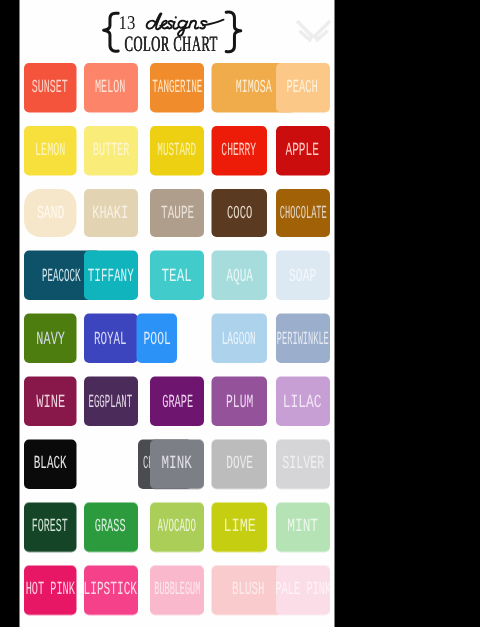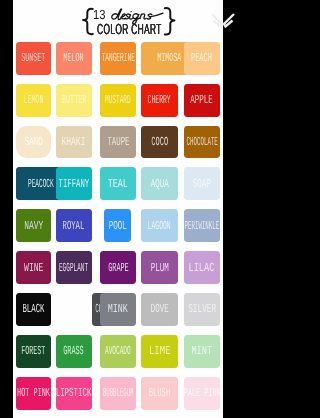--- a/index.html
+++ b/index.html
@@ -1,19 +1,19 @@
 <!DOCTYPE html>
 <html><head>
 <meta charset="utf-8">
 <style>
   html,body{margin:0;padding:0;}
   body{width:236px;height:418px;background:#000;overflow:hidden;
        font-family:"Liberation Sans",sans-serif;-webkit-font-smoothing:antialiased;text-rendering:geometricPrecision;}
   .page{position:absolute;left:12.9px;top:0;width:210.3px;height:418px;background:#fefefe;}
-  .header{position:absolute;left:14px;top:0;width:214px;height:41px;}
+  .header{position:absolute;left:0;top:0;width:214px;height:41px;font-family:Liberation Serif, serif;}
   .grid{position:absolute;left:0;top:41.8px;}
   .sw{position:absolute;width:35.2px;height:32.9px;border-radius:3.4px;overflow:hidden;}
   .lbl{position:absolute;left:0;right:0;top:0;bottom:0;
        display:flex;align-items:center;justify-content:center;font-family:Liberation Mono, monospace;}
   .lbl span{display:inline-block;white-space:nowrap;font-size:12.3px;
             font-weight:400;line-height:1;transform-origin:center center;}
   .wm{position:absolute;}
   .brandnum{position:absolute;left:66.5px;top:8.2px;font-size:13.0px;line-height:1;
             color:#151515;letter-spacing:0px;transform:scaleX(0.86) translateZ(0);transform-origin:left top;}
   .subtitle{position:absolute;left:70.4px;top:22.6px;font-size:14.6px;line-height:1;
@@ -169,21 +169,21 @@
       <div class="sw" style="left: 2.8px; top: 167.6px; width: 35.3px; background: #4d7c0f;">
         <div class="lbl">
           <span style="color: rgb(211, 218, 237); transform: scaleX(0.644604) translateZ(0px);">NAVY</span>
         </div>
       </div>
       <div class="sw" style="left: 43px; top: 167.6px; width: 35.7px; background: rgb(60, 68, 190);">
         <div class="lbl">
           <span style="color: rgb(218, 220, 243); transform: scaleX(0.588506) translateZ(0px);">ROYAL</span>
         </div>
       </div>
-      <div class="sw" style="left: 91px; top: 167.6px; width: 27px; background: rgb(43, 147, 247);">
+      <div class="sw" style="left: 78px; top: 167.6px; width: 27px; background: rgb(43, 147, 247);">
         <div class="lbl">
           <span style="color: rgb(218, 235, 253); transform: scaleX(0.61454) translateZ(0px);">POOL</span>
         </div>
       </div>
       <div class="sw" style="left: 128.5px; top: 167.6px; width: 36.2px; background: rgb(173, 210, 236);">
         <div class="lbl">
           <span style="color: rgb(234, 244, 251); transform: scaleX(0.513064) translateZ(0px);">LAGOON</span>
         </div>
       </div>
       <div class="sw" style="left: 171px; top: 167.6px; width: 35.7px; background: rgb(155, 174, 203);">
@@ -274,21 +274,21 @@
       <div class="sw" style="left: 43px; top: 335.2px; width: 35.7px; background: rgb(244, 65, 138);">
         <div class="lbl">
           <span style="color: rgb(253, 217, 231); transform: scaleX(0.603601) translateZ(0px);">LIPSTICK</span>
         </div>
       </div>
       <div class="sw" style="left: 87.3px; top: 335.2px; width: 35.6px; background: rgb(249, 184, 204);">
         <div class="lbl">
           <span style="color: rgb(253, 232, 239); transform: scaleX(0.461028) translateZ(0px);">BUBBLEGUM</span>
         </div>
       </div>
-      <div class="sw" style="left: 128.5px; top: 335.2px; width: 36.2px; background: rgb(249, 203, 205);">
+      <div class="sw" style="left: 128.5px; top: 335.2px; width: 36.2px; background: rgb(249, 203, 205); padding-left: 11px;">
         <div class="lbl">
           <span style="color: rgb(253, 235, 235); transform: scaleX(0.585143) translateZ(0px);">BLUSH</span>
         </div>
       </div>
       <div class="sw" style="left: 171px; top: 335.2px; width: 35.7px; background: rgb(251, 221, 232);">
         <div class="lbl">
           <span style="color: rgb(254, 243, 247); transform: scaleX(0.561796) translateZ(0px);">PALE PINK</span>
         </div>
       </div>
     </div>

